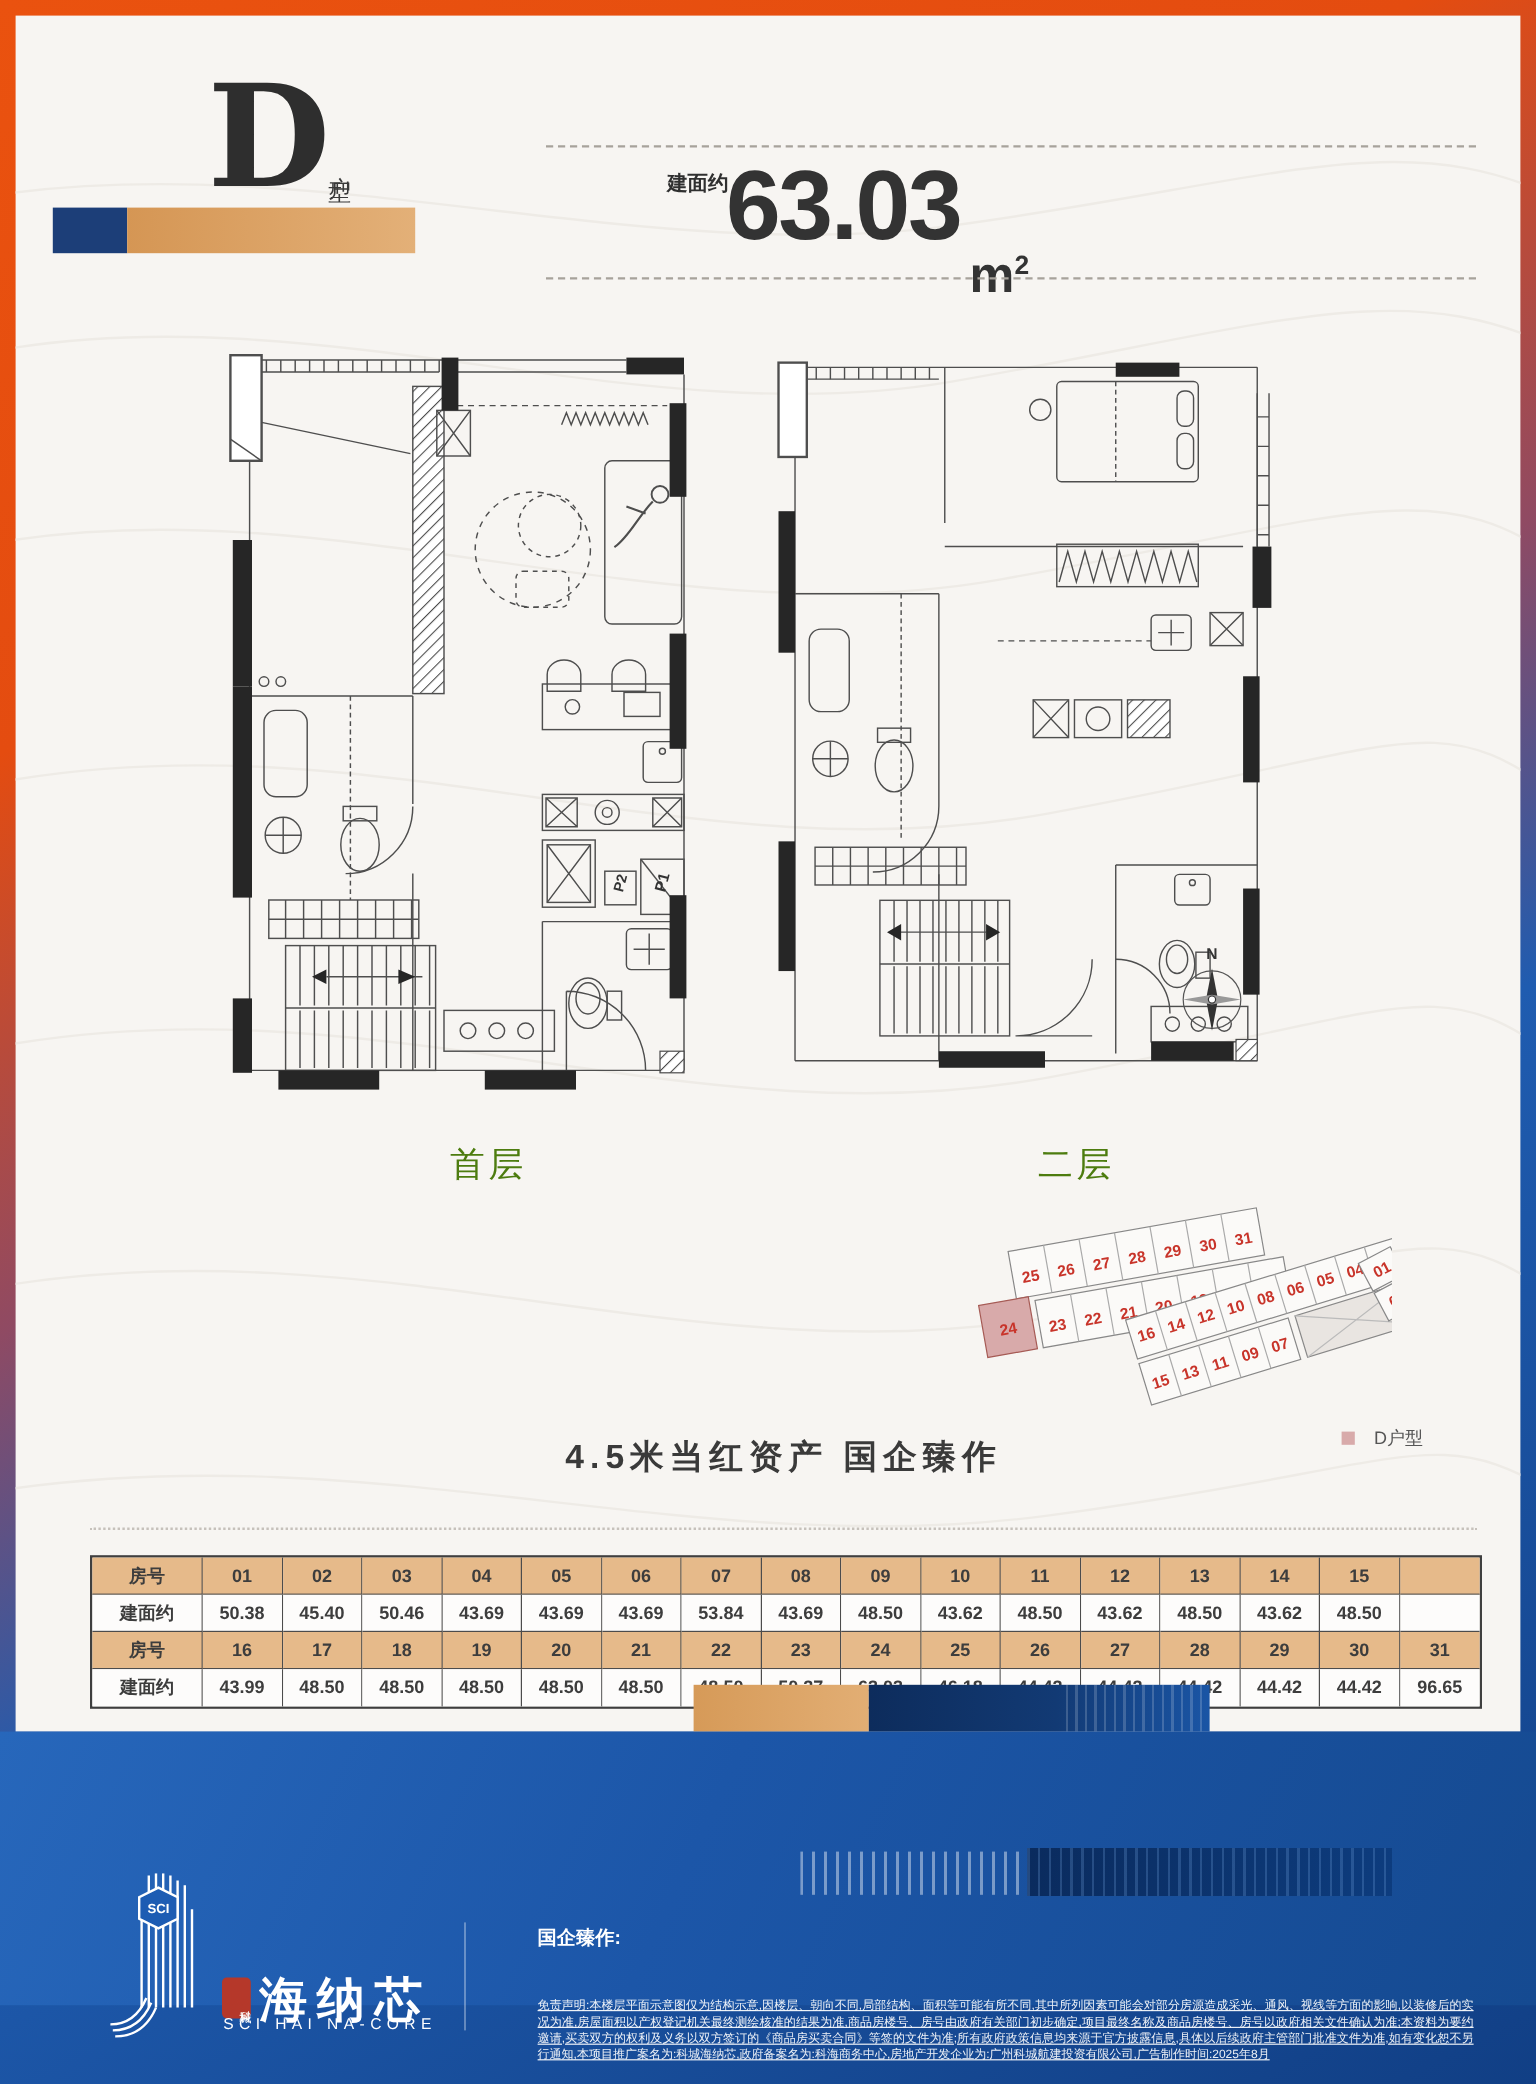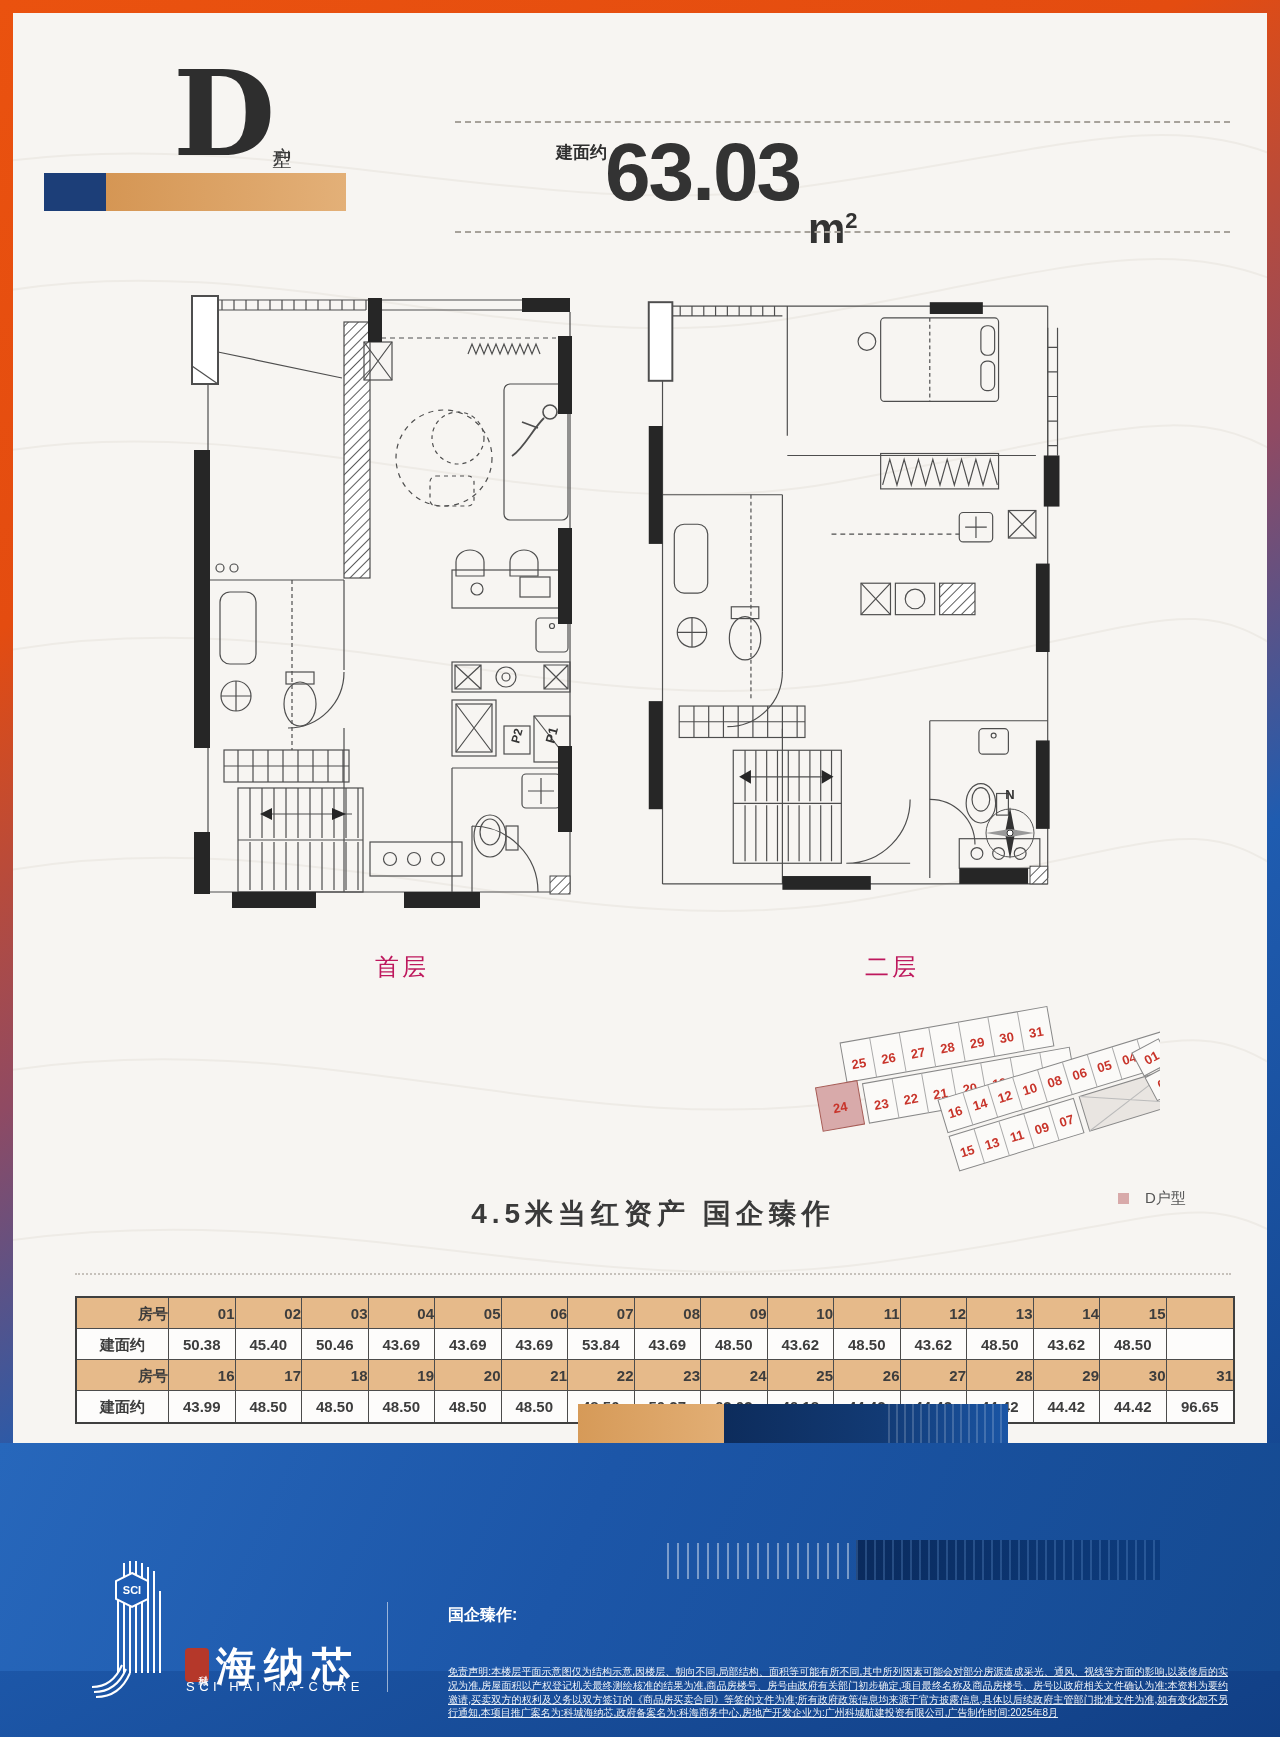--- a/index.html
+++ b/index.html
@@ -15,34 +15,34 @@
   .d-suffix{left:256px;top:118px;font-size:19px;color:#3a3a3a;writing-mode:vertical-rl;letter-spacing:4px;}
   .bar-navy{left:31px;top:160px;width:62px;height:38px;background:#1c3e78;}
   .bar-tan{left:93px;top:160px;width:240px;height:38px;background:linear-gradient(90deg,#d59654,#e3b078);}
   .dash-line{height:0;border-top:2px dashed #a7a29b;}
   .area-label{left:543px;top:128px;font-size:17px;font-weight:bold;color:#2f2f2f;}
   .area-value{left:592px;top:118px;font-size:82px;font-weight:bold;color:#333;letter-spacing:-2px;line-height:1;}
   .area-unit{left:795px;top:152px;font-size:42px;font-weight:bold;color:#333;margin-top:40px;}
   .area-unit sup{font-size:22px;}
   
   .plan{position:absolute;}
-  .plan-label{font-size:24px;color:#be185d;letter-spacing:3px;text-align:center;}
+  .plan-label{font-size:29px;color:#4d7c0f;letter-spacing:3px;text-align:center;}
   .tagline{left:0;top:1182px;width:1280px;text-align:center;font-size:28px;font-weight:bold;
     color:#3a3a3a;letter-spacing:5px;}
   .legend{left:1105px;top:1176px;font-size:15px;color:#555;display:flex;align-items:center;gap:16px;}
   .legend .sq{width:11px;height:11px;background:#d8aaaa;display:inline-block;}
   
   .htable{position:absolute;left:62px;top:1283px;width:1156px;display:grid;
     grid-template-columns:92px repeat(16,1fr);grid-auto-rows:31px;
     border:2px solid #3f3f3f;background:#fdfcfb;}
   .cell{line-height:31px;text-align:center;font-size:15px;font-weight:bold;color:#3d3d3d;
     border-right:1px solid #4c4c4c;border-bottom:1px solid #4c4c4c;overflow:hidden;}
   .cell:nth-child(17n){border-right:none;}
   .cell:nth-child(n+52){border-bottom:none;}
-  .rA{background:#e6ba8a;text-align:right;}
+  .rA{background:#e6ba8a;}
   .rB{background:#fdfcfb;}
   
   .abar-tan{left:578px;top:1404px;width:146px;height:39px;background:linear-gradient(90deg,#d69a58,#e2ae74);}
   .abar-navy{left:724px;top:1404px;width:284px;height:39px;
     background:linear-gradient(90deg,#0d2c5c 0%,#123a74 55%,#1a55a5 100%);}
   .abar-navy .stripes{position:absolute;right:0;top:0;width:120px;height:100%;
     background:repeating-linear-gradient(90deg,rgba(255,255,255,.18) 0 2px,transparent 2px 8px);}
   
   .footer{position:absolute;left:0;top:1443px;width:1280px;height:228px;
     background:linear-gradient(115deg,#2767bb 0%,#1c56a8 45%,#154a91 100%);color:#fff;}

